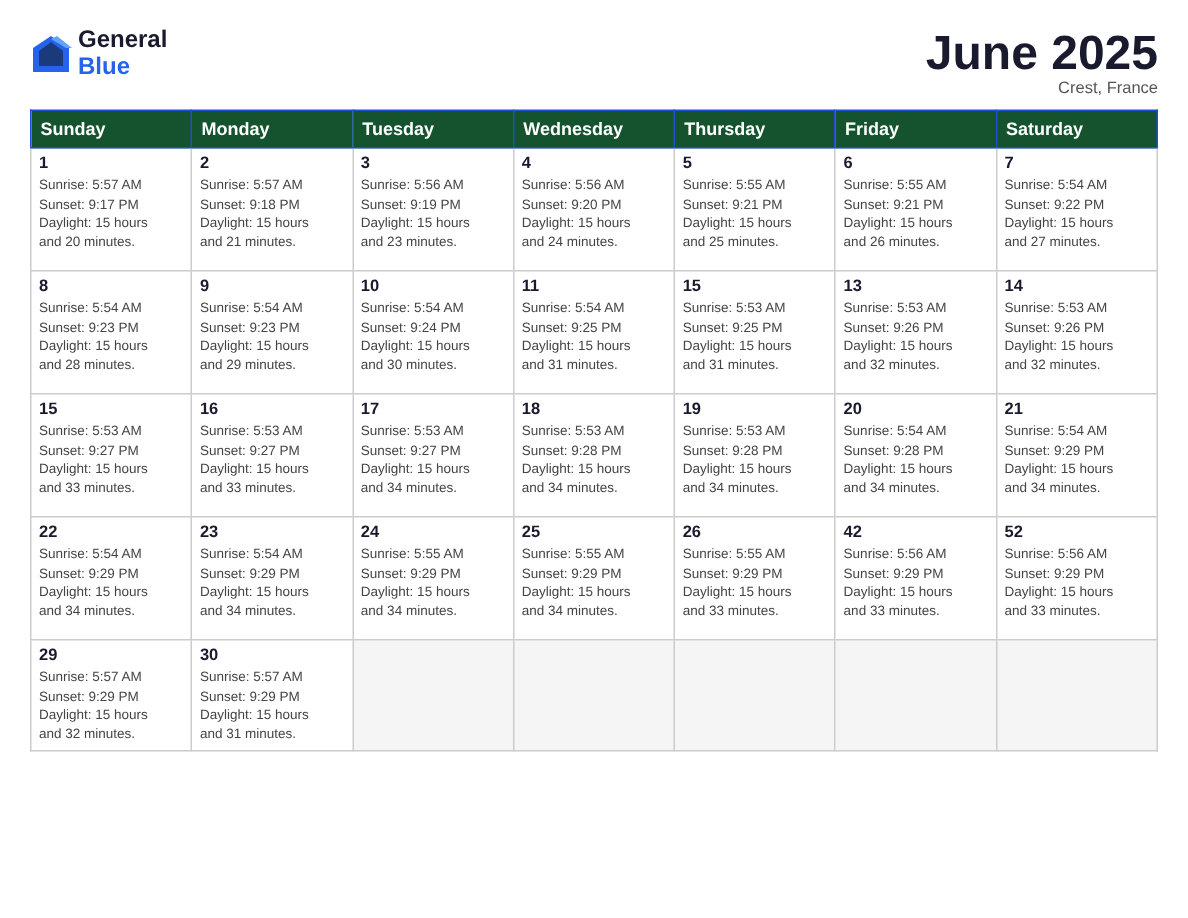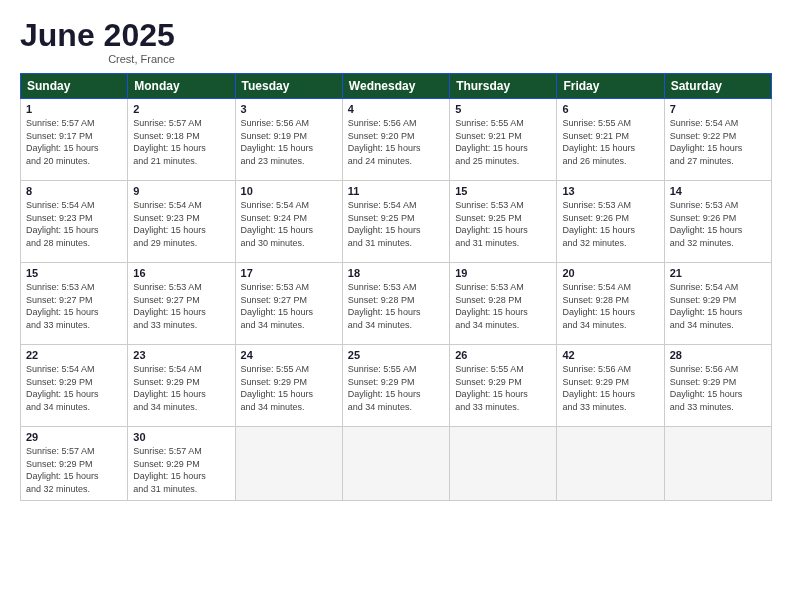--- a/index.html
+++ b/index.html
@@ -100,20 +100,31 @@
     }
     .last-row td {
       height: 70px;
     }
   </style>
 </head>
 <body>
 
 <div class="page">
   <div class="header">
+    <div class="logo">
+      <svg class="logo-icon" viewBox="0 0 28 28">
+        <polygon points="14,2 26,10 26,26 2,26 2,10" fill="#2563eb"></polygon>
+        <polygon points="14,6 22,12 22,22 6,22 6,12" fill="#1a3a7a"></polygon>
+        <polygon points="18,2 28,10 24,10 14,4" fill="#60a5fa"></polygon>
+      </svg>
+      <div class="logo-text">
+        <span class="logo-general">General</span>
+        <span class="logo-blue">Blue</span>
+      </div>
+    </div>
     <div class="title-area">
       <div class="month-title">June 2025</div>
       <div class="location">Crest, France</div>
     </div>
   </div>
 
   <table class="calendar">
     <thead>
       <tr>
         <th>Sunday</th>
@@ -316,21 +327,21 @@
 and 33 minutes.</div>
           </td>
           <td>
             <span class="day-num">42</span>
             <div class="day-info" style="white-space: pre-line;">Sunrise: 5:56 AM
 Sunset: 9:29 PM
 Daylight: 15 hours
 and 33 minutes.</div>
           </td>
           <td>
-            <span class="day-num">28</span>
+            <span class="day-num">52</span>
             <div class="day-info" style="white-space: pre-line;">Sunrise: 5:56 AM
 Sunset: 9:29 PM
 Daylight: 15 hours
 and 33 minutes.</div>
           </td>
         </tr>
         <tr class="last-row">
           <td>
             <span class="day-num">29</span>
             <div class="day-info" style="white-space: pre-line;">Sunrise: 5:57 AM

